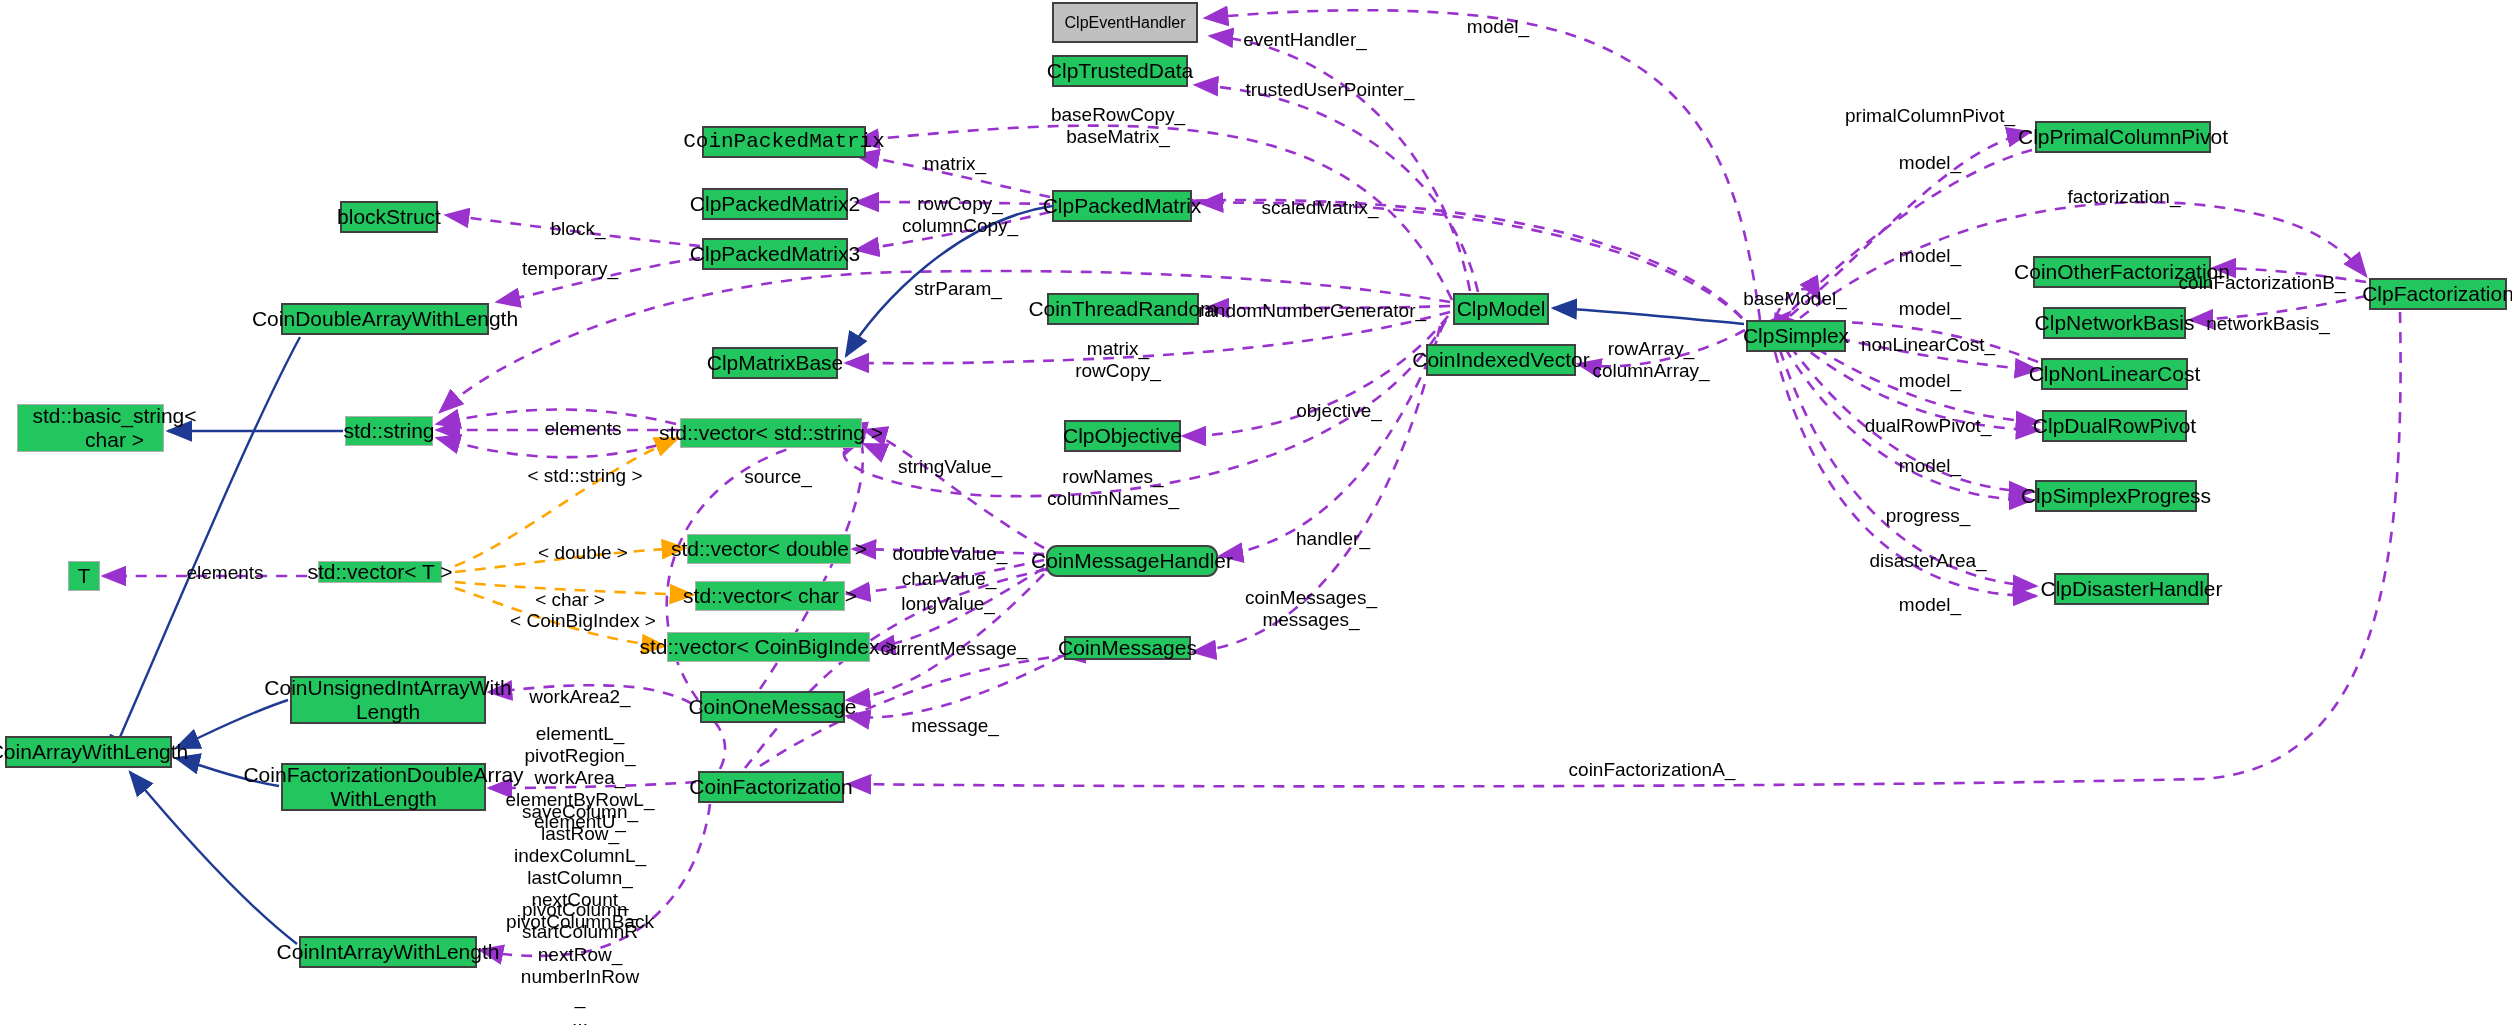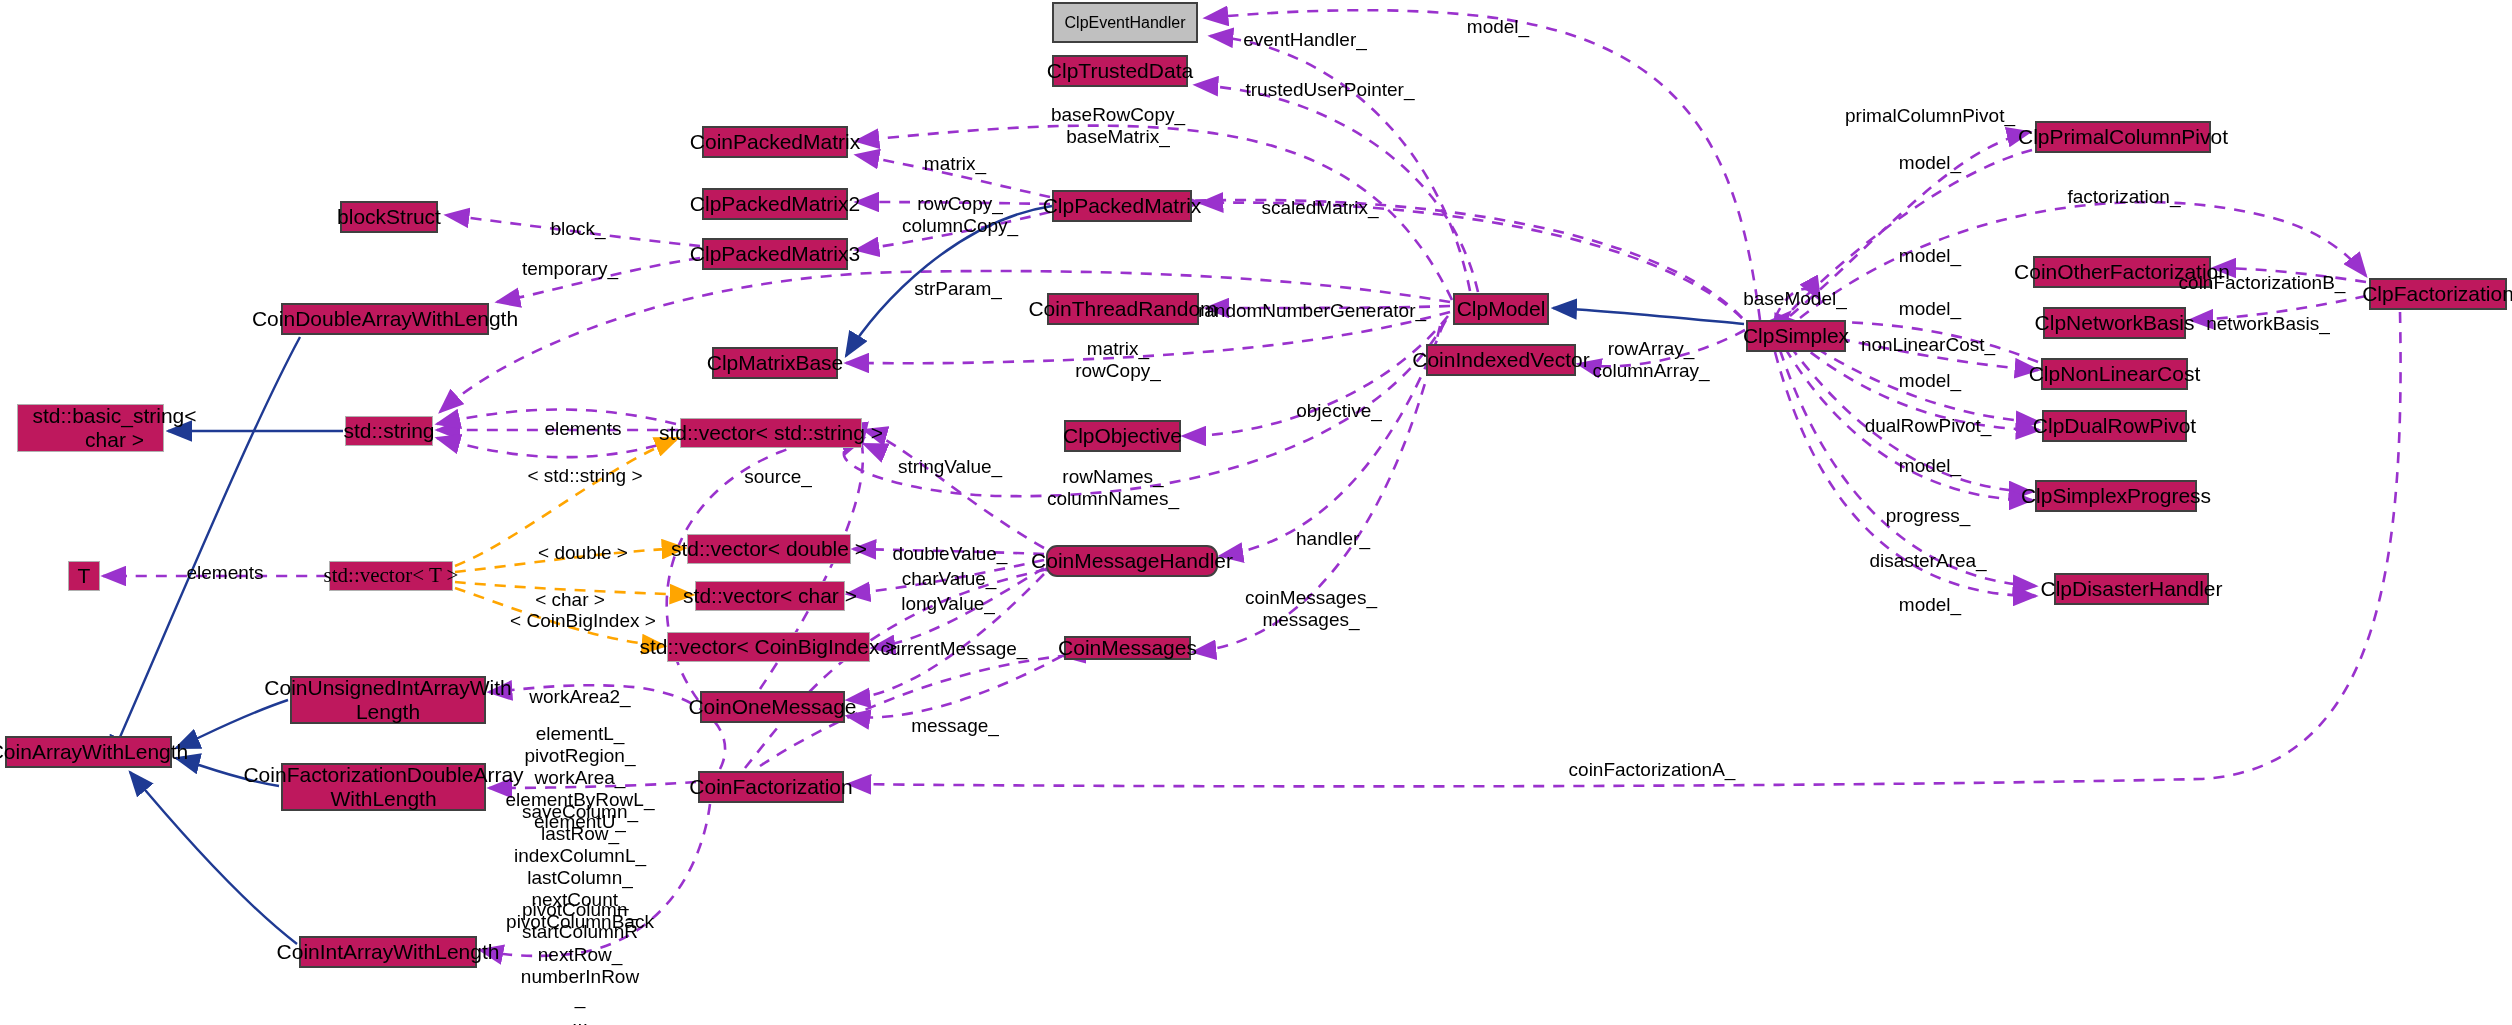--- a/index.html
+++ b/index.html
@@ -1,21 +1,21 @@
 <!DOCTYPE html>
 <html><head>
 <meta charset="utf-8">
 <style>
   html,body{margin:0;padding:0;background:#ffffff;}
   body{font-family:"Liberation Sans",sans-serif;}
   #canvas{position:relative;width:2512px;height:1025px;background:#fff;overflow:hidden;}
   #edges{position:absolute;left:0;top:0;width:2512px;height:1025px;}
   .node{position:absolute;box-sizing:border-box;display:flex;align-items:center;
         justify-content:center;text-align:center;line-height:1.12;
-        color:#000;background:#be185d;white-space:pre;}
+        color:#000;background:#22c55e;white-space:pre;}
   
   .cls{border:2px solid #404040;font-size:21px;}
   
   .cur{background:#c0c0c0;border:2px solid #404040;}
   
   .tpl{border:1.5px solid #b0b0b0;font-size:21px;}
   .edge-label{position:absolute;font-size:19px;color:#000;white-space:pre;
               text-align:center;line-height:1.16;pointer-events:none;}
   .el-c{transform:translateX(-50%);}
 </style>
@@ -152,21 +152,21 @@
     <g fill="none" stroke="#ffa500" stroke-width="2.6" stroke-dasharray="11,9">
       <path d="M455,566 C520,540 600,470 678,438" marker-end="url(#ah-t)"></path>
       <path d="M455,572 C520,565 600,552 685,548" marker-end="url(#ah-t)"></path>
       <path d="M455,582 C520,588 610,592 693,595" marker-end="url(#ah-t)"></path>
       <path d="M455,588 C520,610 590,640 665,646" marker-end="url(#ah-t)"></path>
     </g>
   </svg>
 
   <div class="node cur" style="left:1052px;top:2px;width:146px;height:41px;">ClpEventHandler</div>
   <div class="node cls" style="left:1052px;top:55px;width:136px;height:32px;">ClpTrustedData</div>
-  <div class="node cls" style="left:702px;top:126px;width:146px;height:32px;">CoinPackedMatrix</div>
+  <div class="node cls" style="left:702px;top:126px;width:164px;height:32px;font-family:Liberation Mono, monospace;">CoinPackedMatrix</div>
   <div class="node cls" style="left:702px;top:188px;width:146px;height:32px;">ClpPackedMatrix2</div>
   <div class="node cls" style="left:702px;top:238px;width:146px;height:32px;">ClpPackedMatrix3</div>
   <div class="node cls" style="left:1052px;top:190px;width:140px;height:32px;">ClpPackedMatrix</div>
   <div class="node cls" style="left:340px;top:201px;width:98px;height:32px;">blockStruct</div>
   <div class="node cls" style="left:281px;top:303px;width:208px;height:32px;">CoinDoubleArrayWithLength</div>
   <div class="node cls" style="left:1047px;top:293px;width:152px;height:32px;">CoinThreadRandom</div>
   <div class="node cls" style="left:712px;top:347px;width:126px;height:32px;">ClpMatrixBase</div>
   <div class="node cls" style="left:1453px;top:293px;width:96px;height:32px;">ClpModel</div>
   <div class="node cls" style="left:1426px;top:344px;width:150px;height:32px;">CoinIndexedVector</div>
   <div class="node cls" style="left:1746px;top:320px;width:100px;height:32px;">ClpSimplex</div>
@@ -176,21 +176,21 @@
   <div class="node cls" style="left:2041px;top:358px;width:147px;height:32px;">ClpNonLinearCost</div>
   <div class="node cls" style="left:2042px;top:410px;width:145px;height:32px;">ClpDualRowPivot</div>
   <div class="node cls" style="left:2035px;top:480px;width:162px;height:32px;">ClpSimplexProgress</div>
   <div class="node cls" style="left:2039px;top:573px;width:155px;height:32px;margin-left:15px;">ClpDisasterHandler</div>
   <div class="node cls" style="left:2369px;top:278px;width:138px;height:32px;">ClpFactorization</div>
 
   <div class="node tpl" style="left:17px;top:404px;width:147px;height:48px;padding-left:48px;">std::basic_string&lt;
 char &gt;</div>
   <div class="node tpl" style="left:345px;top:416px;width:88px;height:30px;">std::string</div>
   <div class="node tpl" style="left:68px;top:561px;width:32px;height:30px;">T</div>
-  <div class="node tpl" style="left:329px;top:561px;width:124px;height:30px;font-family:Liberation Serif, serif;">std::vector&lt; T &gt;</div>
+  <div class="node tpl" style="left:318px;top:561px;width:124px;height:22px;">std::vector&lt; T &gt;</div>
   <div class="node tpl" style="left:680px;top:418px;width:182px;height:30px;">std::vector&lt; std::string &gt;</div>
   <div class="node tpl" style="left:687px;top:534px;width:164px;height:30px;">std::vector&lt; double &gt;</div>
   <div class="node tpl" style="left:695px;top:581px;width:150px;height:30px;">std::vector&lt; char &gt;</div>
   <div class="node tpl" style="left:667px;top:632px;width:203px;height:30px;">std::vector&lt; CoinBigIndex &gt;</div>
 
   <div class="node cls" style="left:1064px;top:420px;width:117px;height:32px;">ClpObjective</div>
   <div class="node cls" style="left:1046px;top:545px;width:172px;height:32px;border-radius:11px;">CoinMessageHandler</div>
   <div class="node cls" style="left:1064px;top:636px;width:127px;height:24px;">CoinMessages</div>
   <div class="node cls" style="left:700px;top:691px;width:145px;height:32px;">CoinOneMessage</div>
   <div class="node cls" style="left:698px;top:771px;width:146px;height:32px;">CoinFactorization</div>

